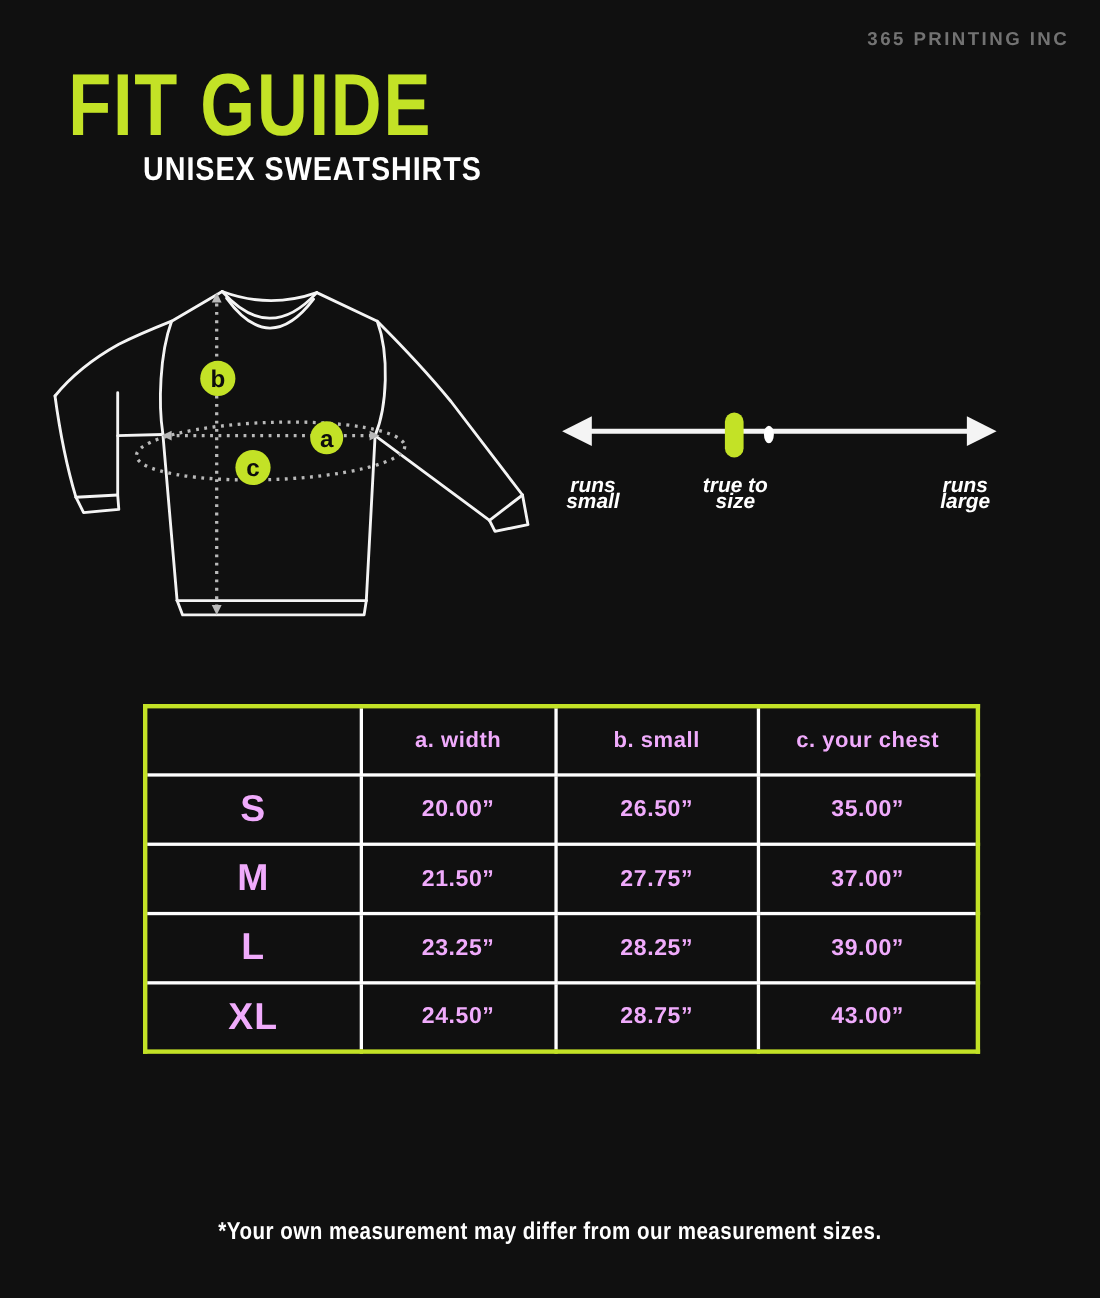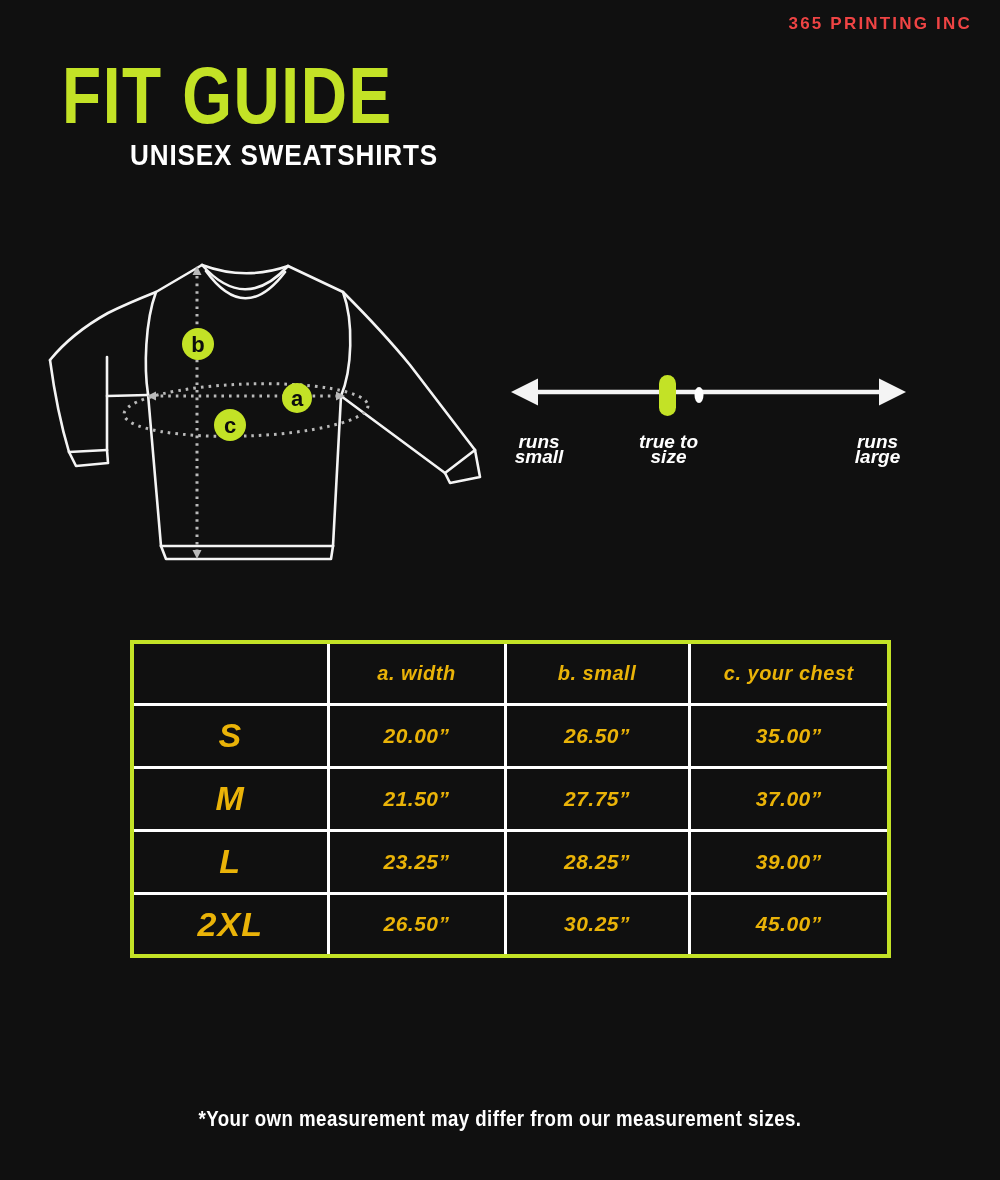--- a/index.html
+++ b/index.html
@@ -7,22 +7,22 @@
     --bg:#101010;
     --line:#f4f4f4;
     --dotted:#b9b9b9;
   }
   html,body{margin:0;padding:0;background:#000;}
   .page{
     position:relative;width:1000px;height:1180px;background:var(--bg);
     overflow:hidden;font-family:"Liberation Sans",sans-serif;color:#fff;
   }
   .brand{
-    position:absolute;top:14px;right:28px;font-size:17px;font-weight:700;
-    letter-spacing:2.2px;color:#ef4444;white-space:nowrap;
+    position:absolute;top:26px;right:28px;font-size:17px;font-weight:700;
+    letter-spacing:2.2px;color:#737373;white-space:nowrap;
   }
   .title{
     position:absolute;left:62px;top:56px;font-size:80px;line-height:1;
     font-weight:700;letter-spacing:2px;color:var(--accent);
     transform:scaleX(.80);transform-origin:left top;white-space:nowrap;
   }
   .subtitle{
     position:absolute;left:130px;top:138px;font-size:30px;font-weight:700;
     letter-spacing:1px;color:#fff;transform:scaleX(.87);transform-origin:left top;
     white-space:nowrap;
@@ -41,21 +41,21 @@
   .scale-label.small{left:500px;width:78px;}
   .scale-label.true{left:621px;width:95px;}
   .scale-label.large{left:835px;width:85px;}
   .size-table{
     position:absolute;left:130px;top:640px;width:757px;
     border-collapse:collapse;table-layout:fixed;
     border:4px solid var(--accent);
   }
   .size-table th,.size-table td{
     border:3px solid #fff;background:transparent;text-align:center;vertical-align:middle;
-    color:#eab308;padding:0;font-style:italic;
+    color:#f0abfc;padding:0;
   }
   .size-table thead tr{height:62px;}
   .size-table tbody tr{height:63px;}
   .size-table thead th{font-size:20px;font-weight:700;letter-spacing:.5px;}
   .size-table tbody th{font-size:34px;font-weight:700;letter-spacing:1px;}
   .size-table tbody td{font-size:21px;font-weight:700;letter-spacing:.5px;}
   .footnote{
     position:absolute;left:0;top:1106px;width:1000px;text-align:center;
     font-size:22px;font-weight:700;letter-spacing:.5px;color:#fff;
     transform:scaleX(.85);transform-origin:center top;
@@ -168,23 +168,23 @@
         <td>27.75”</td>
         <td>37.00”</td>
       </tr>
       <tr>
         <th>L</th>
         <td>23.25”</td>
         <td>28.25”</td>
         <td>39.00”</td>
       </tr>
       <tr>
-        <th>2XL</th>
-        <td>26.50”</td>
-        <td>30.25”</td>
-        <td>45.00”</td>
+        <th>XL</th>
+        <td>24.50”</td>
+        <td>28.75”</td>
+        <td>43.00”</td>
       </tr>
     </tbody>
   </table>
 
   <div class="footnote">*Your own measurement may differ from our measurement sizes.</div>
 
 </div>
 
 </body></html>

